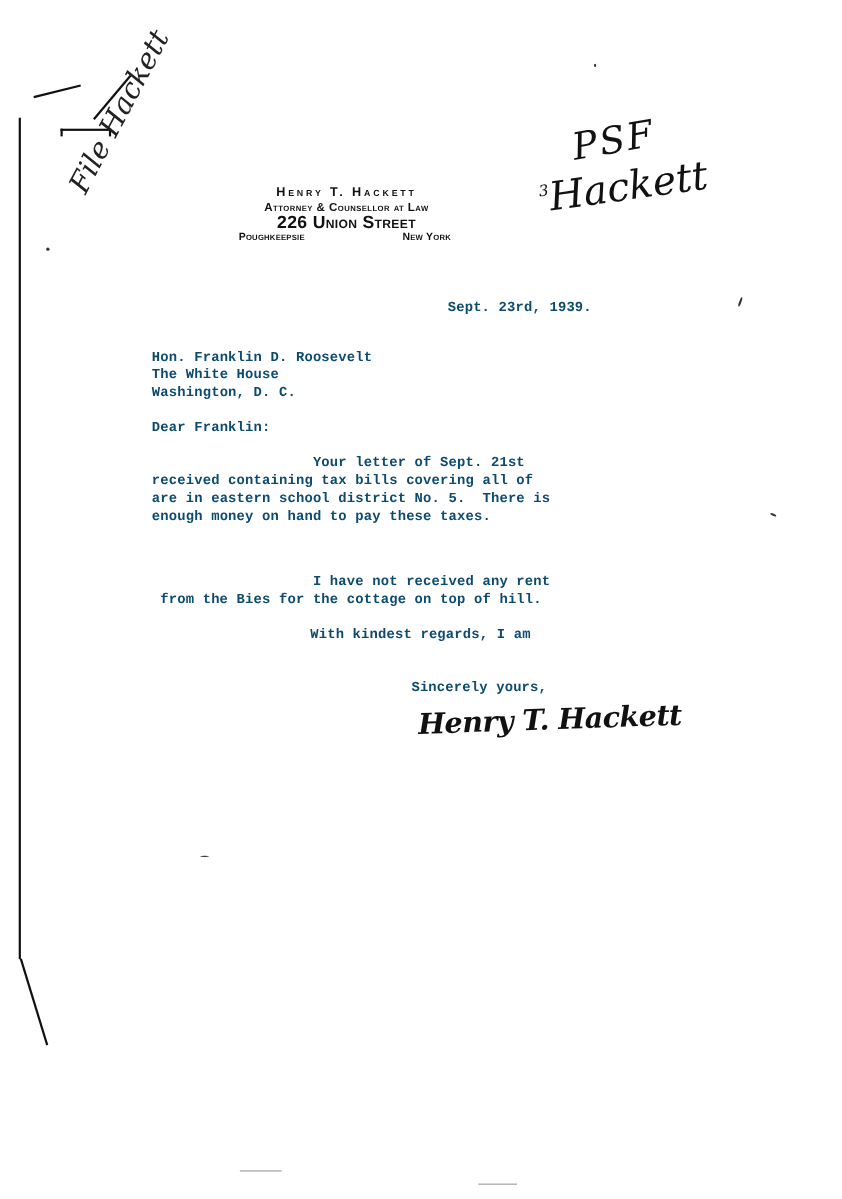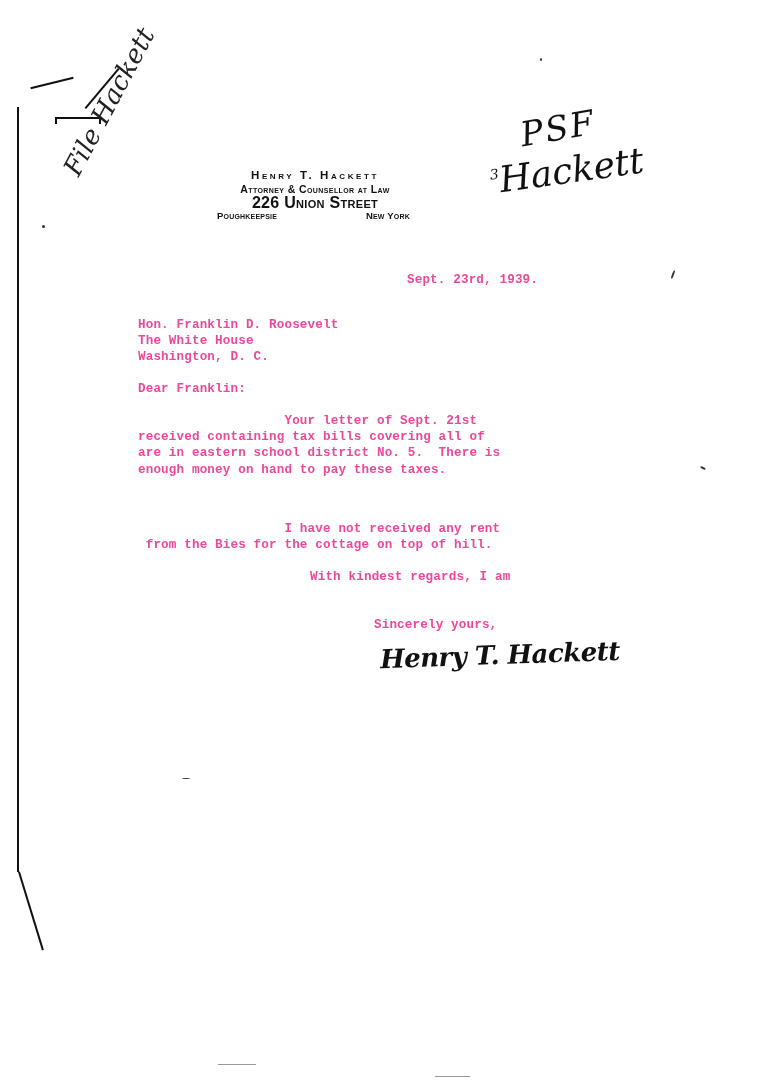--- a/index.html
+++ b/index.html
@@ -59,30 +59,30 @@
       padding: 0 15px 0 12px;
       letter-spacing: 0.2px;
     }
     
     .tw {
       position: absolute;
       font-family: "Liberation Mono", monospace;
       font-size: 12.6px;
       line-height: 16.2px;
       font-weight: bold;
-      color: #ec4899;
+      color: #0c4a6e;
       white-space: pre;
       letter-spacing: 0.15px;
     }
     .date { left: 407px; top: 272px; }
     .address { left: 138px; top: 317px; }
     .salutation { left: 138px; top: 381px; }
     .para1 { left: 138px; top: 413px; font-family: Liberation Mono, monospace; }
     .para2 { left: 138px; top: 521px; text-align: center; }
-    .closing-line { left: 282px; top: 569px; margin-left: 28px; }
+    .closing-line { left: 282px; top: 569px; }
     .valediction { left: 374px; top: 617px; }
 
     
     .hand {
       position: absolute;
       font-family: "DejaVu Serif", serif;
       font-style: italic;
       color: #111;
       white-space: nowrap;
     }

